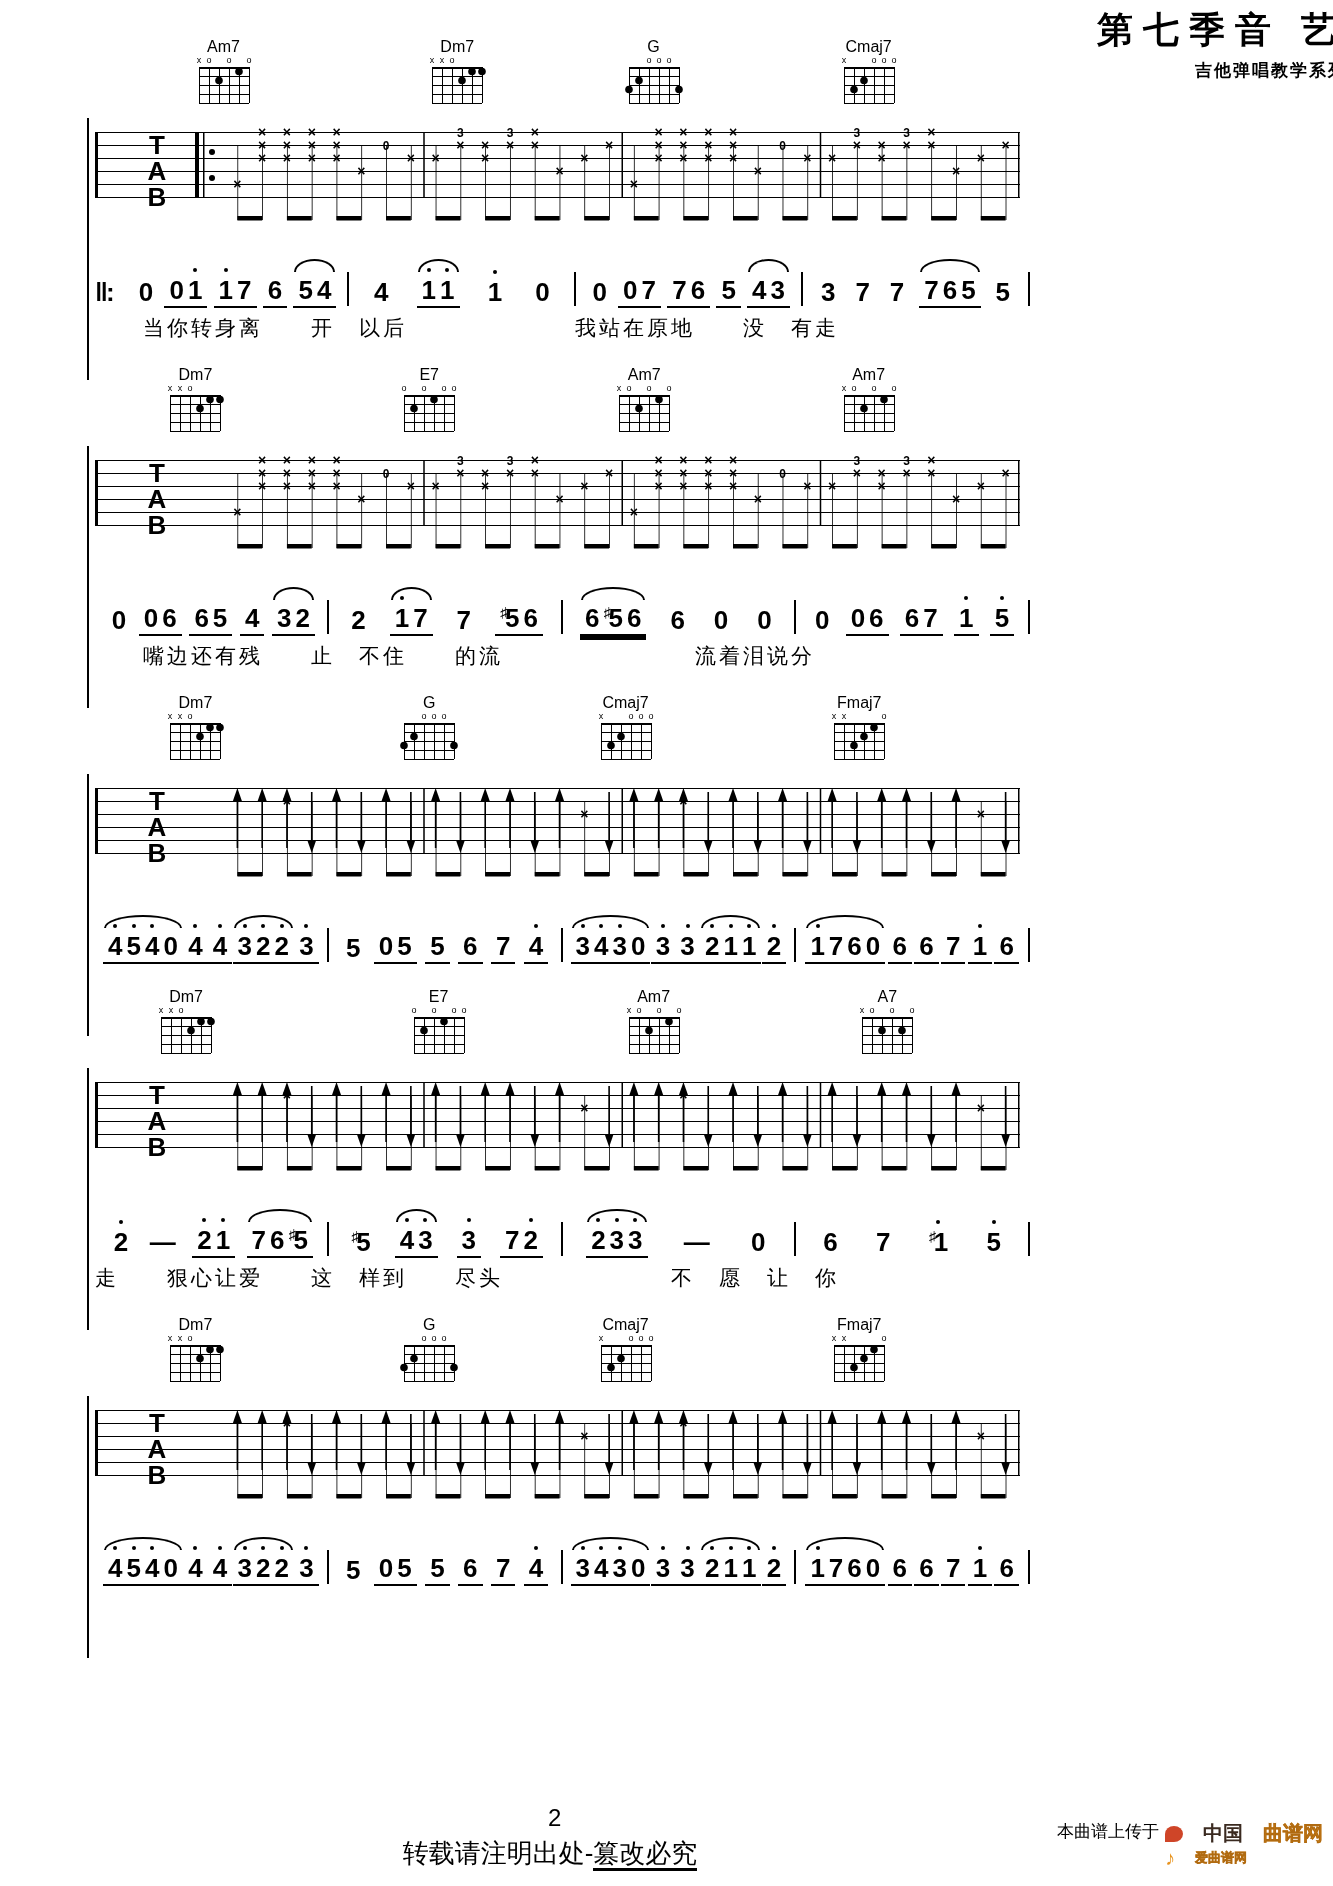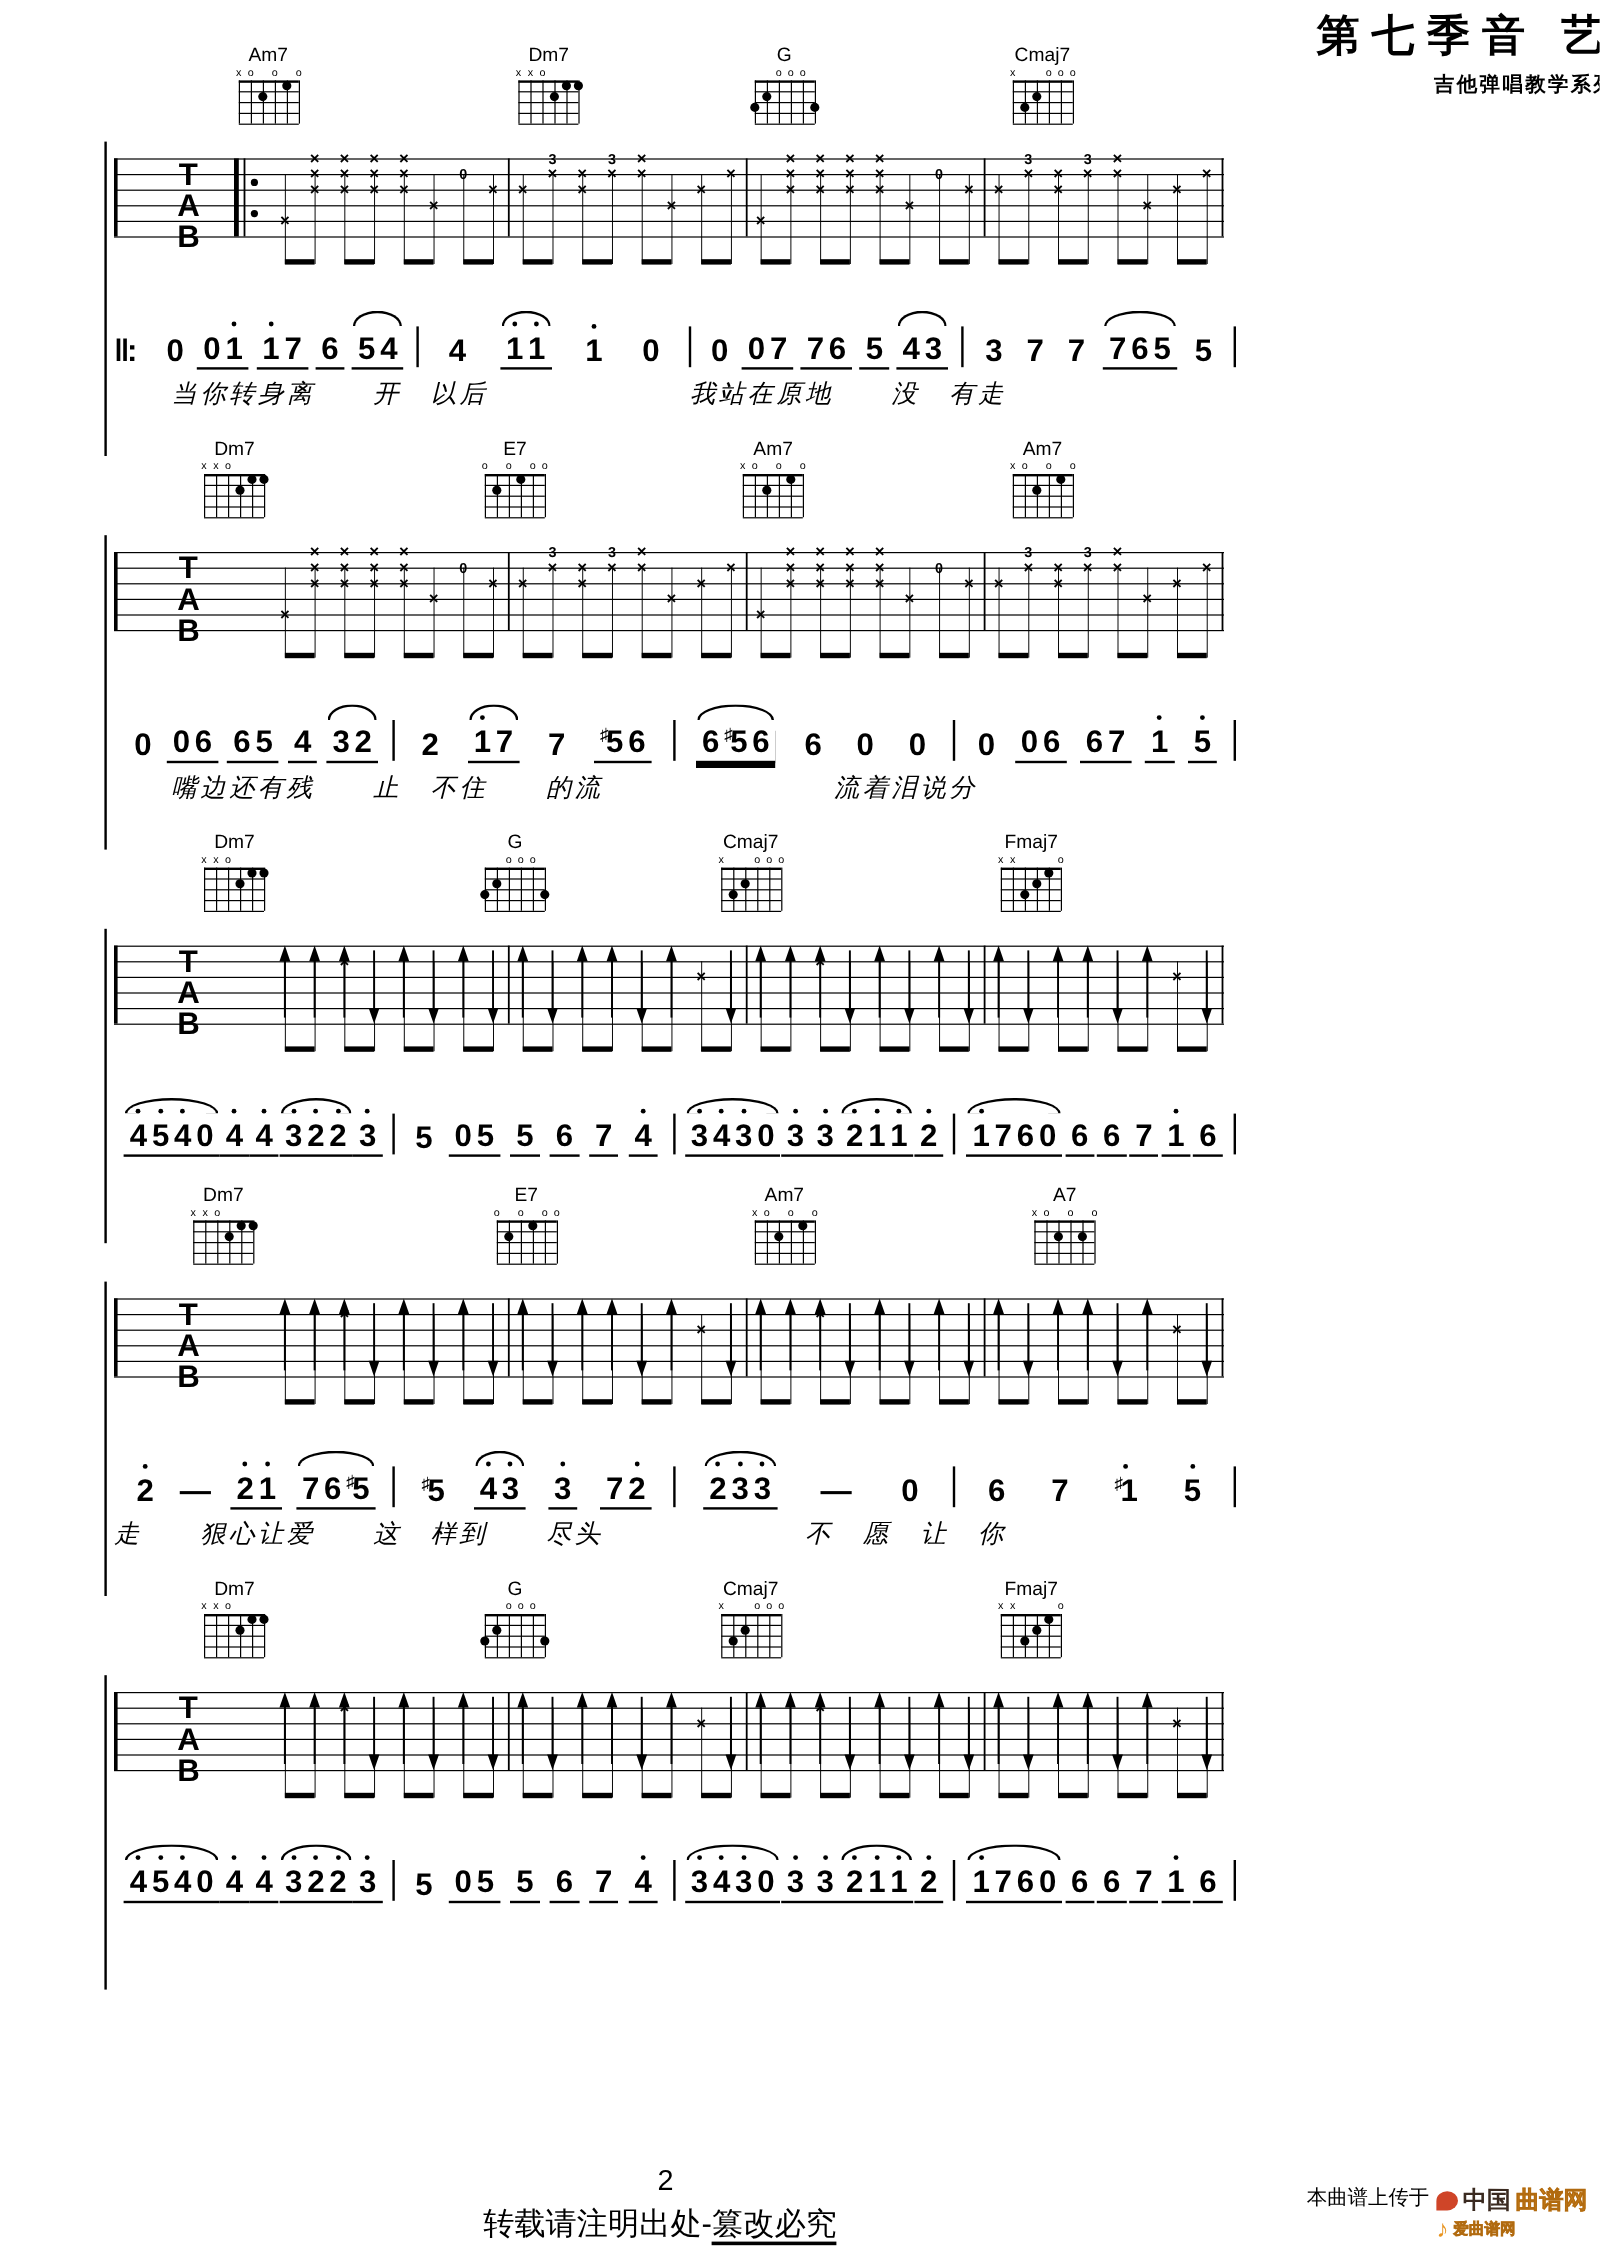--- a/index.html
+++ b/index.html
@@ -28,30 +28,30 @@
   .measure{flex:1;display:flex;justify-content:space-around;align-items:flex-end;padding:0 8px;}
   .mbar{width:2px;height:34px;background:#000;align-self:flex-end;margin-bottom:2px;}
   .ev{position:relative;display:inline-flex;align-items:flex-end;padding:0 3px 3px 3px;}
   .ev.u1{border-bottom:2px solid #000;}
   .ev.u2{border-bottom:2px solid #000;box-shadow:0 4px 0 #000;}
   .tok{position:relative;font-size:26px;line-height:26px;font-weight:bold;padding:0 2px;}
   .tok .odot{position:absolute;top:-9px;left:50%;margin-left:-2px;width:4px;height:4px;border-radius:50%;background:#000;}
   .tok .acc{font-size:14px;vertical-align:top;position:relative;top:-6px;margin-right:-2px;}
   .ev.arc::before{content:"";position:absolute;left:1px;right:1px;top:-18px;height:11px;
       border:2px solid #000;border-bottom:none;border-radius:50% 50% 0 0/100% 100% 0 0;}
-  .lyrics{margin-top:6px;font-size:21px;letter-spacing:3px;white-space:pre;font-weight:500;font-style:italic;}
+  .lyrics{margin-top:6px;font-size:21px;letter-spacing:3px;white-space:pre;font-weight:500;}
 
   
   .foot-page{position:absolute;left:548px;top:1804px;font-size:24px;}
   .foot-notice{position:absolute;left:300px;top:1836px;width:500px;text-align:center;
       font-size:26px;font-weight:normal;white-space:nowrap;}
   .foot-notice .nb{border-bottom:3px solid #000;}
   .foot-up{position:absolute;right:10px;top:1820px;font-size:17px;display:flex;align-items:flex-start;gap:6px;}
   .logos{display:flex;flex-direction:column;align-items:flex-start;gap:2px;}
-  .logo-line{display:flex;align-items:center;gap:4px;font-weight:bold;white-space:nowrap;}
+  .logo-line{display:flex;align-items:center;gap:20px;font-weight:bold;white-space:nowrap;}
   .logo-ic1{width:18px;height:16px;border-radius:50% 50% 50% 0;background:#cf4528;display:inline-block;}
   .logo-ic2{color:#e89420;font-size:20px;line-height:16px;}
   .site1a{color:#3a2a20;font-size:20px;}
   .site1b{color:#e89420;font-size:20px;-webkit-text-stroke:0.5px #b06a10;}
   .site2{color:#e89420;font-size:13px;font-family:Liberation Mono, monospace;-webkit-text-stroke:0.5px #b06a10;}
 </style>
 </head>
 <body>
 
 <div class="page">

